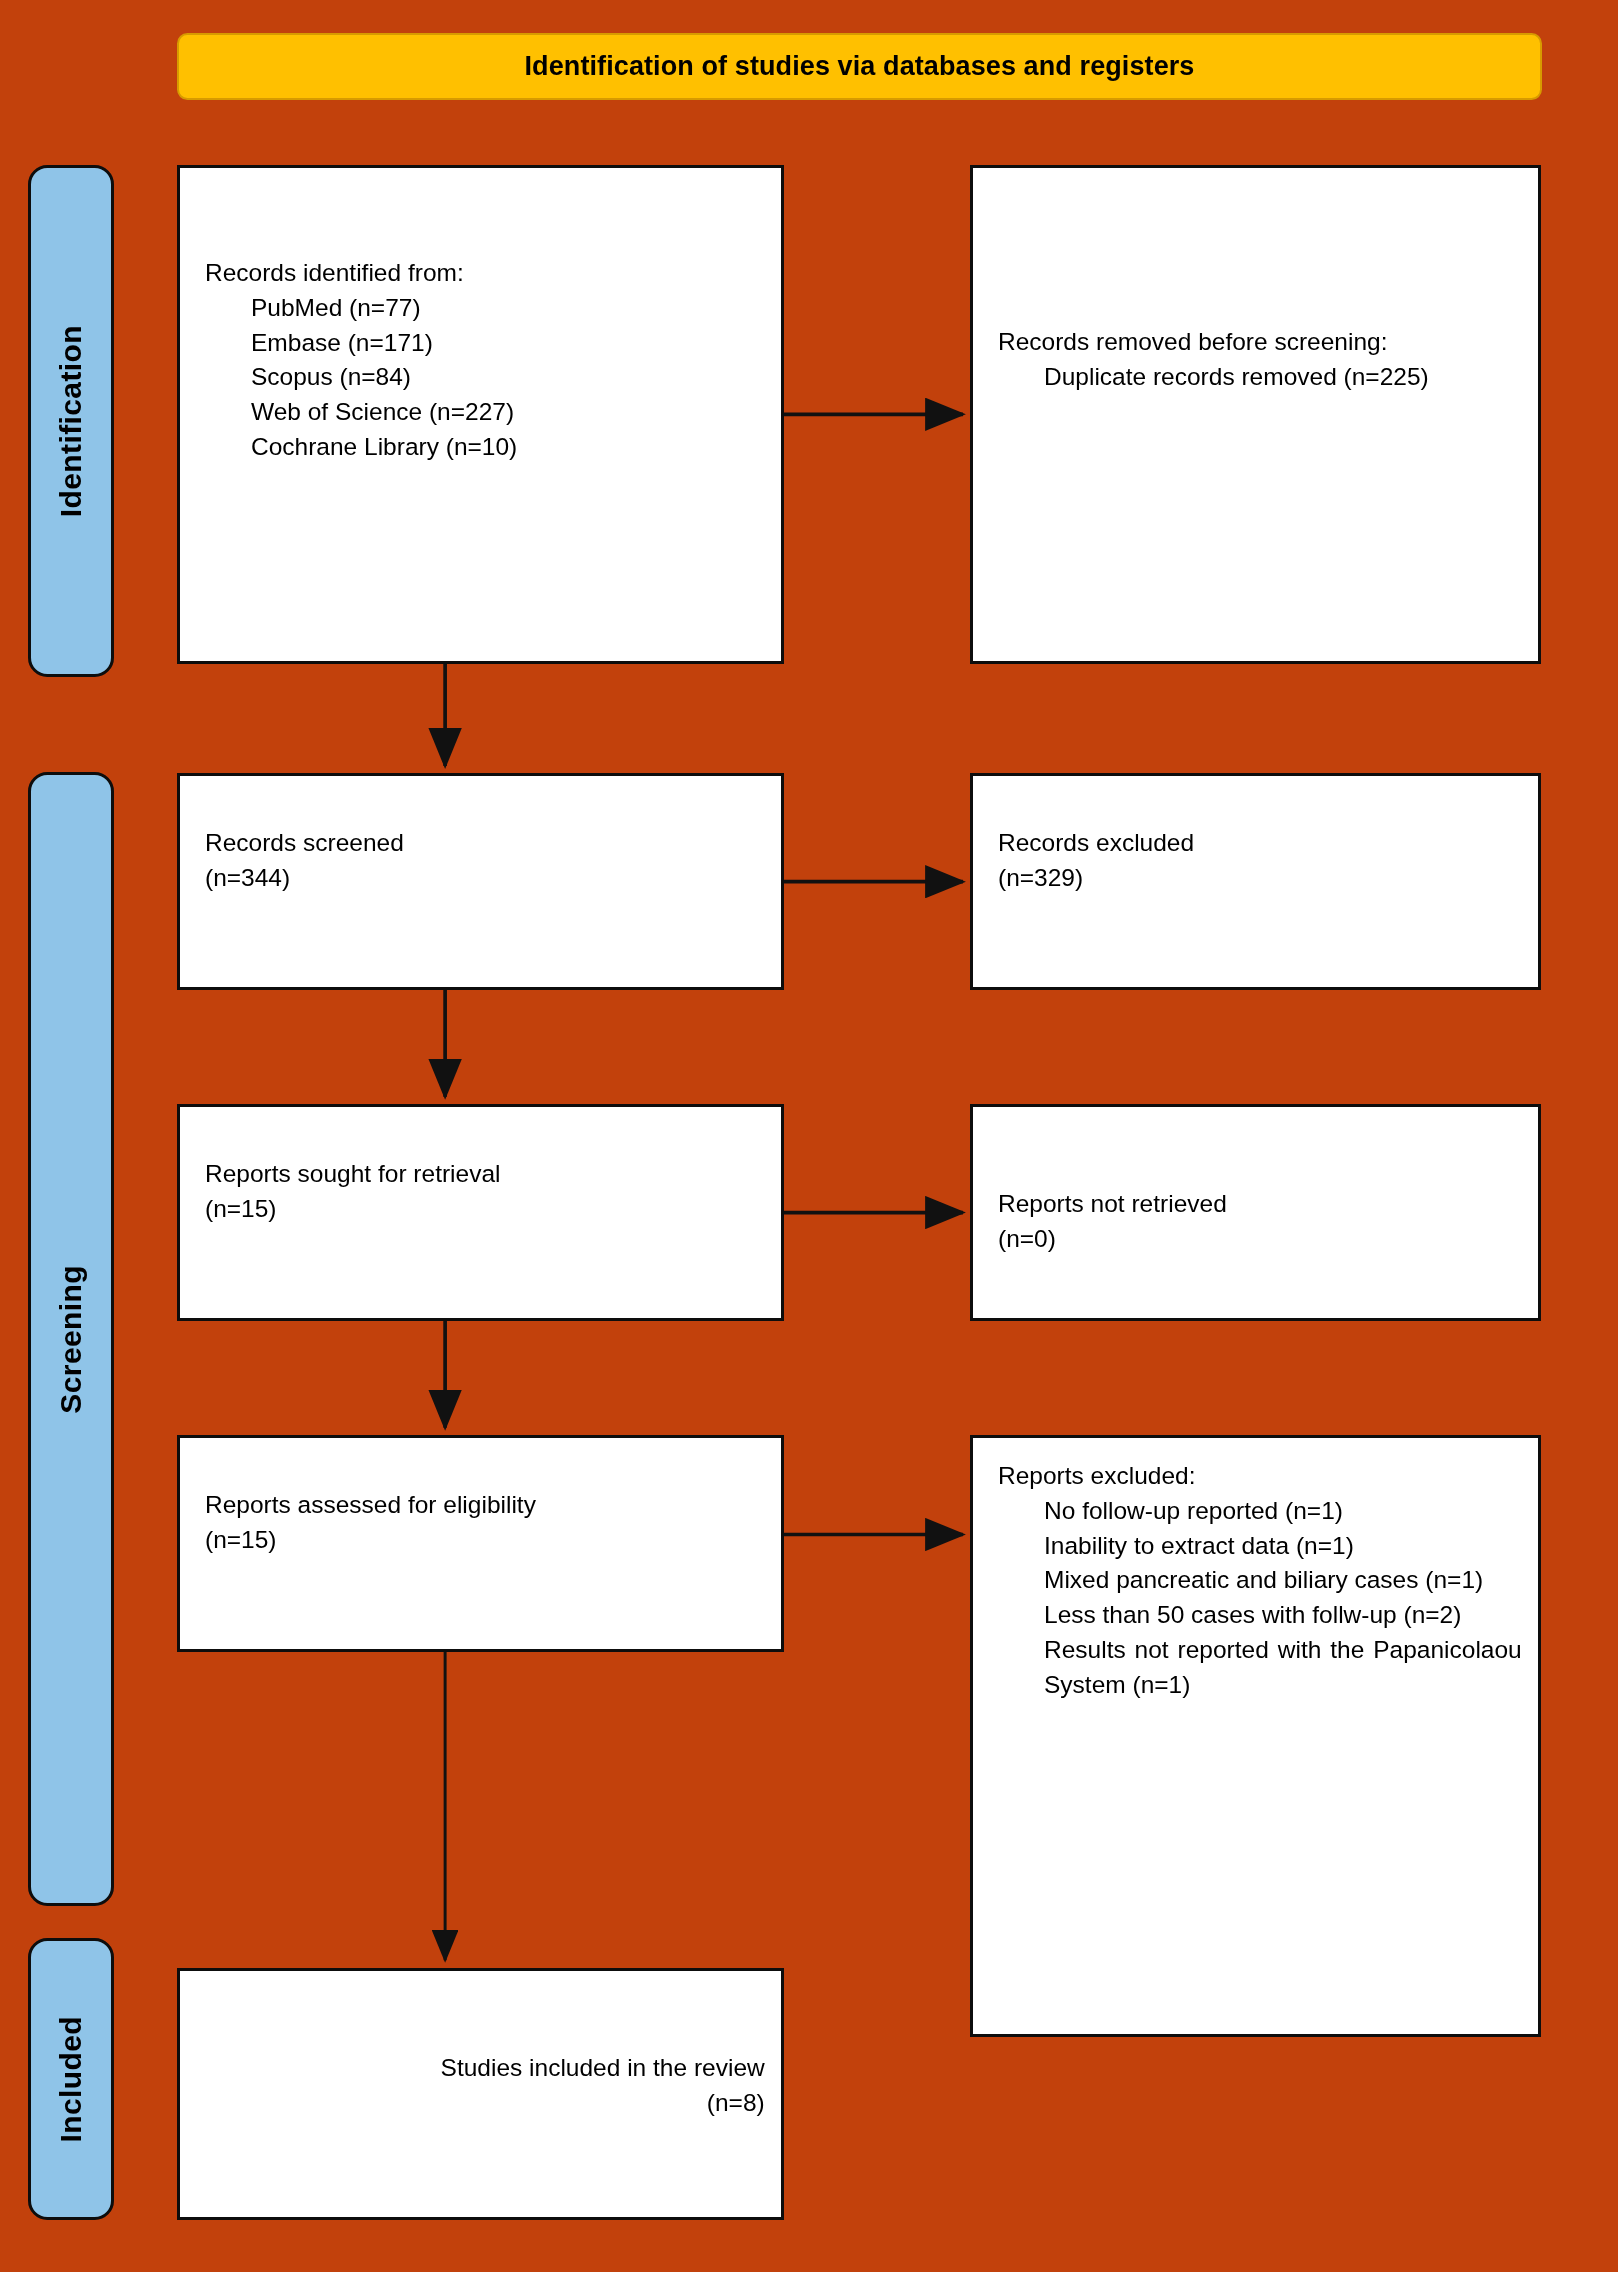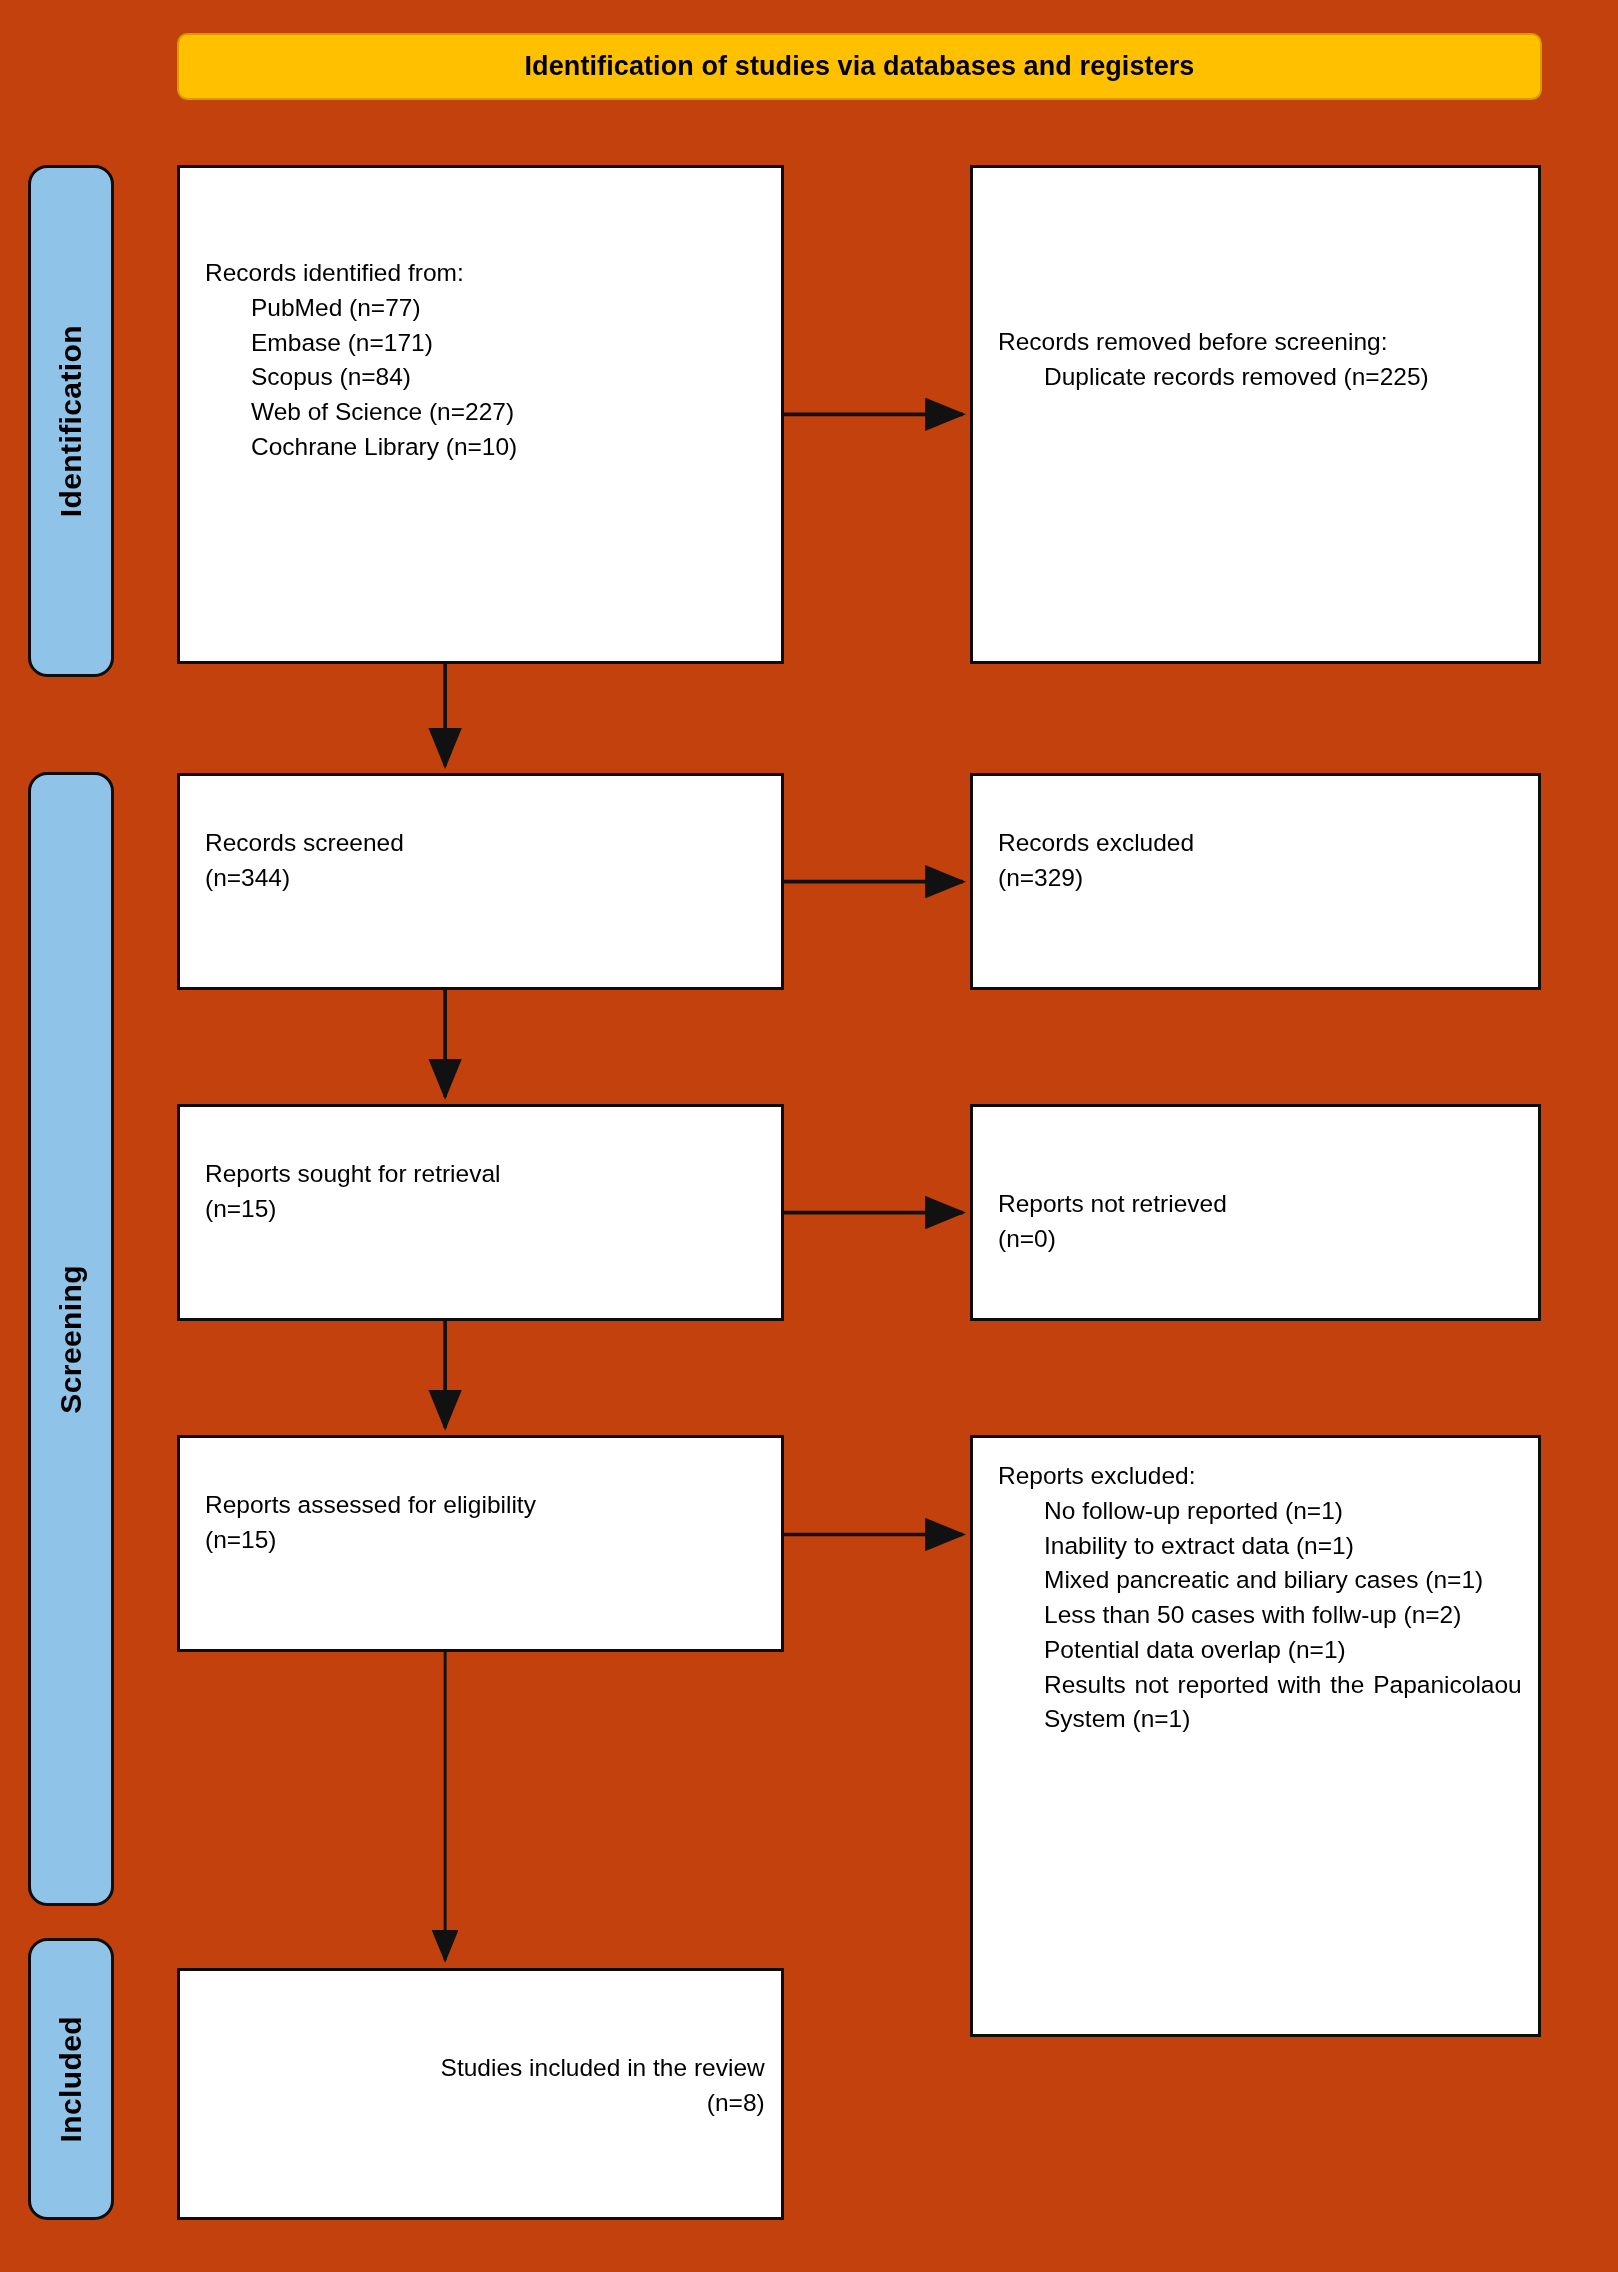--- a/index.html
+++ b/index.html
@@ -231,21 +231,20 @@
     </div>
   </div>
 
   <div class="box" id="box-repexcluded">
     <div class="box-body">
       <span class="lead">Reports excluded:</span>
       <span class="sub">No follow-up reported (n=1)</span>
       <span class="sub">Inability to extract data (n=1)</span>
       <span class="just">Mixed pancreatic and biliary cases (n=1)</span>
       <span class="just">Less than 50 cases with follw-up (n=2)</span>
-      <span class="sub">Potential data overlap (n=1)</span>
       <span class="just">Results not reported with the Papanicolaou System (n=1)</span>
     </div>
   </div>
 
   <div class="box" id="box-included">
     <div class="box-body">
       <span class="plain">Studies included in the review</span>
       <span class="plain">(n=8)</span>
     </div>
   </div>

